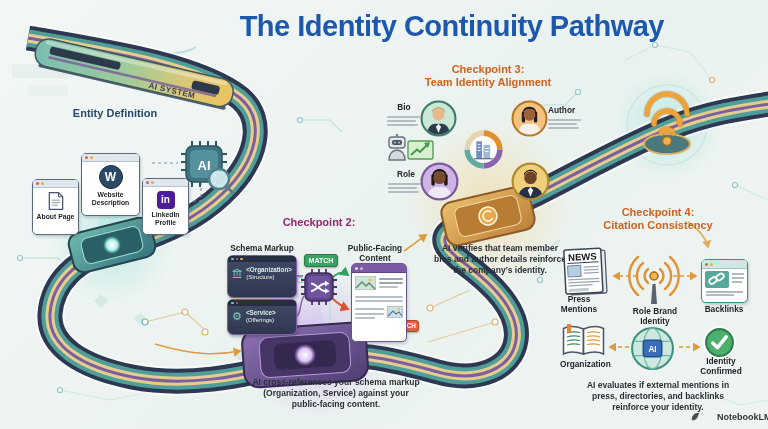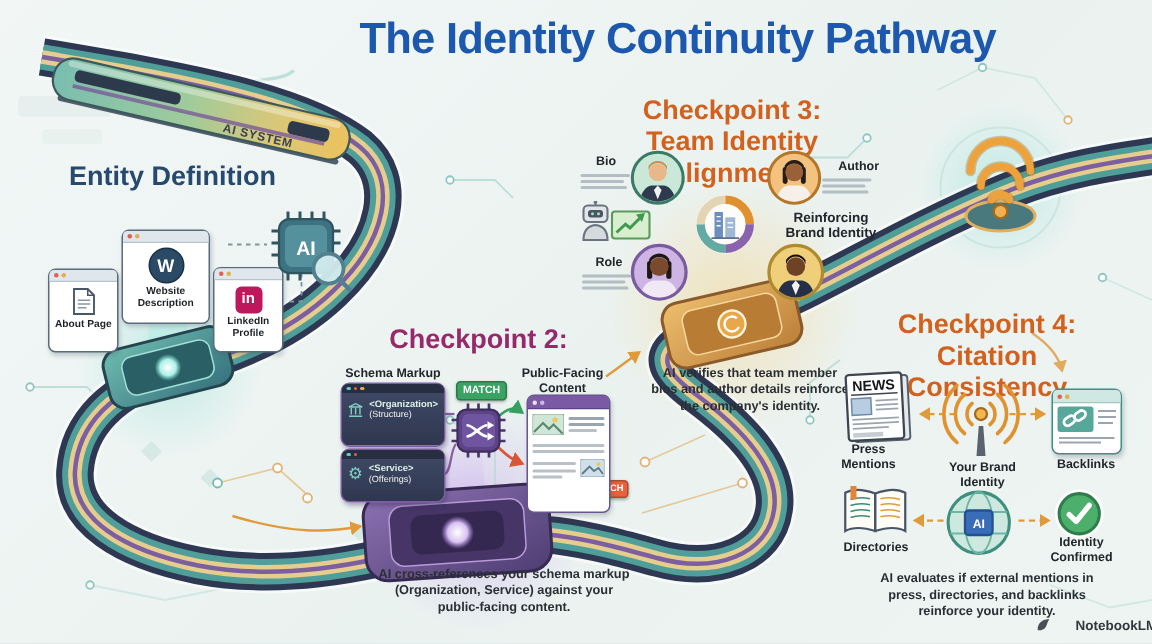--- a/index.html
+++ b/index.html
@@ -1,21 +1,21 @@
 <!DOCTYPE html>
 <html><head>
 <meta charset="utf-8">
 <style>
   html,body{margin:0;padding:0;background:#dde6e4;}
   #canvas{position:relative;width:768px;height:429px;overflow:hidden;
     background:linear-gradient(135deg,#f2f7f6 0%,#eaf2f0 55%,#eef4f2 100%);
     font-family:"Liberation Sans",sans-serif;}
   .abs{position:absolute;}
   .title{font-size:29px;font-weight:800;letter-spacing:-0.5px;text-align:right;}
-  .cp-head{font-weight:800;text-align:center;line-height:1.18;font-size:18px;}
+  .cp-head{font-weight:800;text-align:center;line-height:1.18;font-size:11px;}
   .cap{font-weight:700;font-size:8.5px;line-height:1.28;text-align:center;color:#2b2f34;}
   .mini{font-weight:700;font-size:8.3px;line-height:1.15;text-align:center;color:#22262b;}
   .browser{background:#fff;border:1.5px solid #5b6b7d;border-radius:5px;box-shadow:1px 2px 3px rgba(60,80,90,.25);}
   .tbar{height:8px;background:#dfe6ec;border-bottom:1px solid #b9c3cd;border-radius:3px 3px 0 0;display:flex;align-items:center;gap:2px;padding:0 3px;}
   .dot{width:3px;height:3px;border-radius:50%;}
   .cardlbl{font-weight:700;font-size:6.8px;line-height:1.15;text-align:center;color:#1d2126;}
   .darkcard{background:linear-gradient(180deg,#414b66,#2f3750);border:1.5px solid #7e5ca2;border-radius:6px;box-shadow:1px 2px 3px rgba(50,40,80,.35);}
   .darkbar{height:6px;background:#272e42;border-radius:4px 4px 0 0;display:flex;align-items:center;gap:2px;padding:0 3px;}
   .dk-tag{font-weight:700;font-size:6.3px;color:#d9f0e7;line-height:1.3;}
   .dk-sub{font-weight:400;font-size:6px;color:#f2f2f2;line-height:1.2;}
@@ -234,21 +234,21 @@
     <div style="width:22px;height:22px;border-radius:50%;background:#2a4a66;border:1.5px solid #1a3144;color:#fff;
                 font-weight:800;font-size:12px;text-align:center;line-height:22px;margin-top:3px">W</div>
     <div class="cardlbl" style="margin-top:2px;width:52px">Website Description</div>
   </div>
 
   <div class="abs browser flexcol" style="left:142px;top:178px;width:45px;height:55px">
     <div class="tbar" style="width:100%;box-sizing:border-box">
       <span class="dot" style="background:#e06050"></span>
         <span class="dot" style="background:#e0b050"></span>
     </div>
-    <div style="width:18px;height:18px;border-radius:4px;background:#be185d;color:#fff;font-weight:800;font-size:10px;
+    <div style="width:18px;height:18px;border-radius:4px;background:#4c1d95;color:#fff;font-weight:800;font-size:10px;
                 text-align:center;line-height:18px;margin-top:4px">in</div>
     <div class="cardlbl" style="margin-top:2px;width:42px">LinkedIn Profile</div>
   </div>
 
   <div class="abs" style="left:178px;top:140px;width:58px;height:58px">
     <svg width="58" height="58" viewBox="0 0 58 58">
       <g stroke="#2e5560" stroke-width="2">
         <path d="M14,6 V1 M22,6 V1 M30,6 V1 M38,6 V1 M14,42 V47 M22,42 V47 M8,14 H3 M8,22 H3 M8,30 H3 M44,14 H49 M44,22 H49"></path>
       </g>
       <rect x="8" y="6" width="36" height="36" rx="7" fill="#3c7282" stroke="#2e5560" stroke-width="1.5"></rect>
@@ -389,21 +389,21 @@
         </clipPath>
       <g clip-path="url(#clB)">
         <rect x="10.5" y="11" width="3.2" height="11" rx="1.6" fill="#241d1a"></rect>
         <rect x="22.3" y="11" width="3.2" height="11" rx="1.6" fill="#241d1a"></rect>
         <path d="M6,34 Q8,24 14,23 L22,23 Q28,24 30,34 Z" fill="#f5f0ea"></path>
         <circle cx="18" cy="14.5" r="5.8" fill="#9a6038"></circle>
         <path d="M11.8,13.5 A6.4,6.4 0 0 1 24.2,13.5 L24.2,10 A7.2,7.2 0 0 0 11.8,10 Z" fill="#241d1a"></path>
       </g>
     </svg>
   </div>
-  <div class="abs mini" style="left:548px;top:106px;width:38px;text-align:right">Author</div>
+  <div class="abs mini" style="left:548px;top:106px;width:38px;text-align:left">Author</div>
   <div class="abs tlines" style="left:548px;top:117px;width:33px">
     <span style="width:33px"></span>
       <span style="width:29px"></span>
       <span style="width:31px"></span>
   </div>
 
   <div class="abs" style="left:384px;top:134px">
     <svg width="52" height="36" viewBox="0 0 52 36">
       <path d="M13,3 V0.8" stroke="#6a7580" stroke-width="1.3"></path>
         <circle cx="13" cy="0.8" r="1.2" fill="#6a7580"></circle>
@@ -448,21 +448,20 @@
       <g clip-path="url(#clC)">
         <rect x="10.5" y="11" width="3.2" height="11" rx="1.6" fill="#1d1715"></rect>
         <rect x="22.3" y="11" width="3.2" height="11" rx="1.6" fill="#1d1715"></rect>
         <path d="M6,34 Q8,24 14,23 L22,23 Q28,24 30,34 Z" fill="#f0e8f5"></path>
         <circle cx="18" cy="14.5" r="5.8" fill="#7a4a2e"></circle>
         <path d="M11.8,13.5 A6.4,6.4 0 0 1 24.2,13.5 L24.2,10 A7.2,7.2 0 0 0 11.8,10 Z" fill="#1d1715"></path>
       </g>
     </svg>
   </div>
 
-  <div class="abs mini" style="left:516px;top:140px;width:76px;font-size:9px">Reinforcing Brand Identity</div>
 
   <div class="abs" style="left:511px;top:162px">
     <svg width="39" height="39" viewBox="0 0 36 36">
       <circle cx="18" cy="18" r="16.5" fill="#f0cf7a" stroke="#b08a2e" stroke-width="2"></circle>
       <clipPath id="clD">
           <circle cx="18" cy="18" r="15.5"></circle>
         </clipPath>
       <g clip-path="url(#clD)">
         <path d="M6,34 Q8,24 14,23 L22,23 Q28,24 30,34 Z" fill="#253048"></path>
         <polygon points="18,23 15.5,26 18,32 20.5,26" fill="#f2f2f2"></polygon>
@@ -499,21 +498,21 @@
           <path d="M40,17 A17,17 0 0 1 40,43"></path>
           <path d="M45,11 A25,25 0 0 1 45,49"></path>
         <path d="M23,23 A9,9 0 0 0 23,37"></path>
           <path d="M18,17 A17,17 0 0 0 18,43"></path>
           <path d="M13,11 A25,25 0 0 0 13,49"></path>
       </g>
       <circle cx="29" cy="30" r="4" fill="#f5b54a" stroke="#a06a20" stroke-width="1.5"></circle>
       <polygon points="26,58 32,58 30.5,38 27.5,38" fill="#5a6270"></polygon>
     </svg>
   </div>
-  <div class="abs mini" style="left:627px;top:307px;width:56px">Your Brand Identity</div>
+  <div class="abs mini" style="left:627px;top:307px;width:56px">Role Brand Identity</div>
 
   <div class="abs browser" style="left:701px;top:259px;width:45px;height:42px;border-color:#3f8f85">
     <div class="tbar" style="background:#cfe8e2;border-bottom-color:#9fc8c0">
       <span class="dot" style="background:#e06050"></span>
         <span class="dot" style="background:#e0b050"></span>
     </div>
     <svg width="45" height="30" viewBox="0 0 45 30">
       <rect x="3" y="2" width="24" height="17" rx="2" fill="#57a89a"></rect>
       <g stroke="#fff" stroke-width="1.8" fill="none">
         <rect x="7" y="9" width="8" height="5" rx="2.5" transform="rotate(-35 11 11.5)"></rect>
@@ -527,21 +526,21 @@
   <div class="abs" style="left:560px;top:323px">
     <svg width="47" height="39" viewBox="0 0 47 39">
       <path d="M23.5,6 Q11,1.5 3.5,5.5 L3.5,31 Q11,27 23.5,31 Z" fill="#fdfdf6" stroke="#4a5568" stroke-width="1.5"></path>
       <path d="M23.5,6 Q36,1.5 43.5,5.5 L43.5,31 Q36,27 23.5,31 Z" fill="#fdfdf6" stroke="#4a5568" stroke-width="1.5"></path>
       <path d="M23.5,6 V31" stroke="#4a5568" stroke-width="1.2"></path>
       <path d="M7,10 Q13,8 20,9.5 M7,14 Q13,12 20,13.5 M7,18 Q13,16 20,17.5 M7,22 Q13,20 20,21.5" stroke="#3a8a80" stroke-width="1.1" fill="none"></path>
       <path d="M27,9.5 Q34,8 40,10 M27,13.5 Q34,12 40,14 M27,17.5 Q34,16 40,18 M27,21.5 Q34,20 40,22" stroke="#e09a40" stroke-width="1.1" fill="none"></path>
       <rect x="7" y="1" width="4" height="9" fill="#e0853a"></rect>
     </svg>
   </div>
-  <div class="abs mini" style="left:560px;top:360px;width:48px">Directories</div>
+  <div class="abs mini" style="left:560px;top:360px;width:48px">Organization</div>
 
   <div class="abs" style="left:628px;top:324px">
     <svg width="49" height="49" viewBox="0 0 48 48">
       <circle cx="24" cy="24" r="20" fill="#cde9df" stroke="#3f8f7f" stroke-width="2"></circle>
       <ellipse cx="24" cy="24" rx="9" ry="20" fill="none" stroke="#6fb5a5" stroke-width="1.2"></ellipse>
       <path d="M5.5,17 H42.5 M5.5,31 H42.5" stroke="#6fb5a5" stroke-width="1.2"></path>
       <rect x="15" y="16" width="18" height="16" rx="2.5" fill="#3a6db8" stroke="#24508f" stroke-width="1.5"></rect>
       <text x="24" y="27.5" text-anchor="middle" font-size="8" font-weight="800" fill="#fff" font-family="Liberation Sans, sans-serif">AI</text>
     </svg>
   </div>

